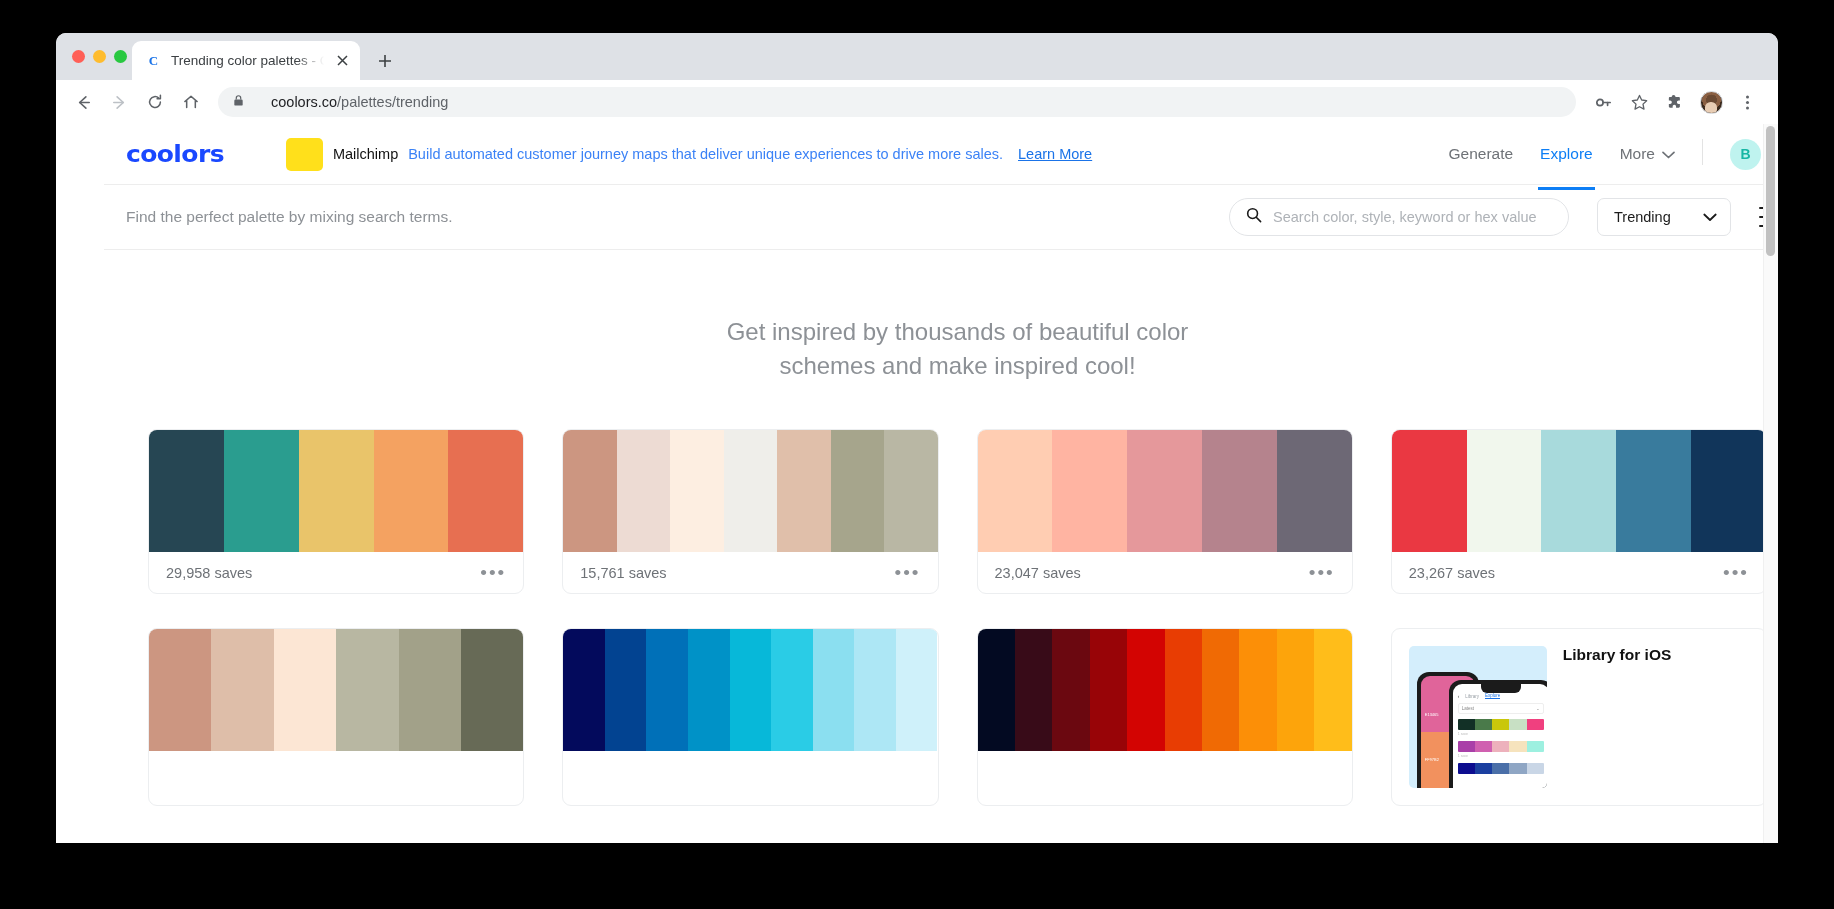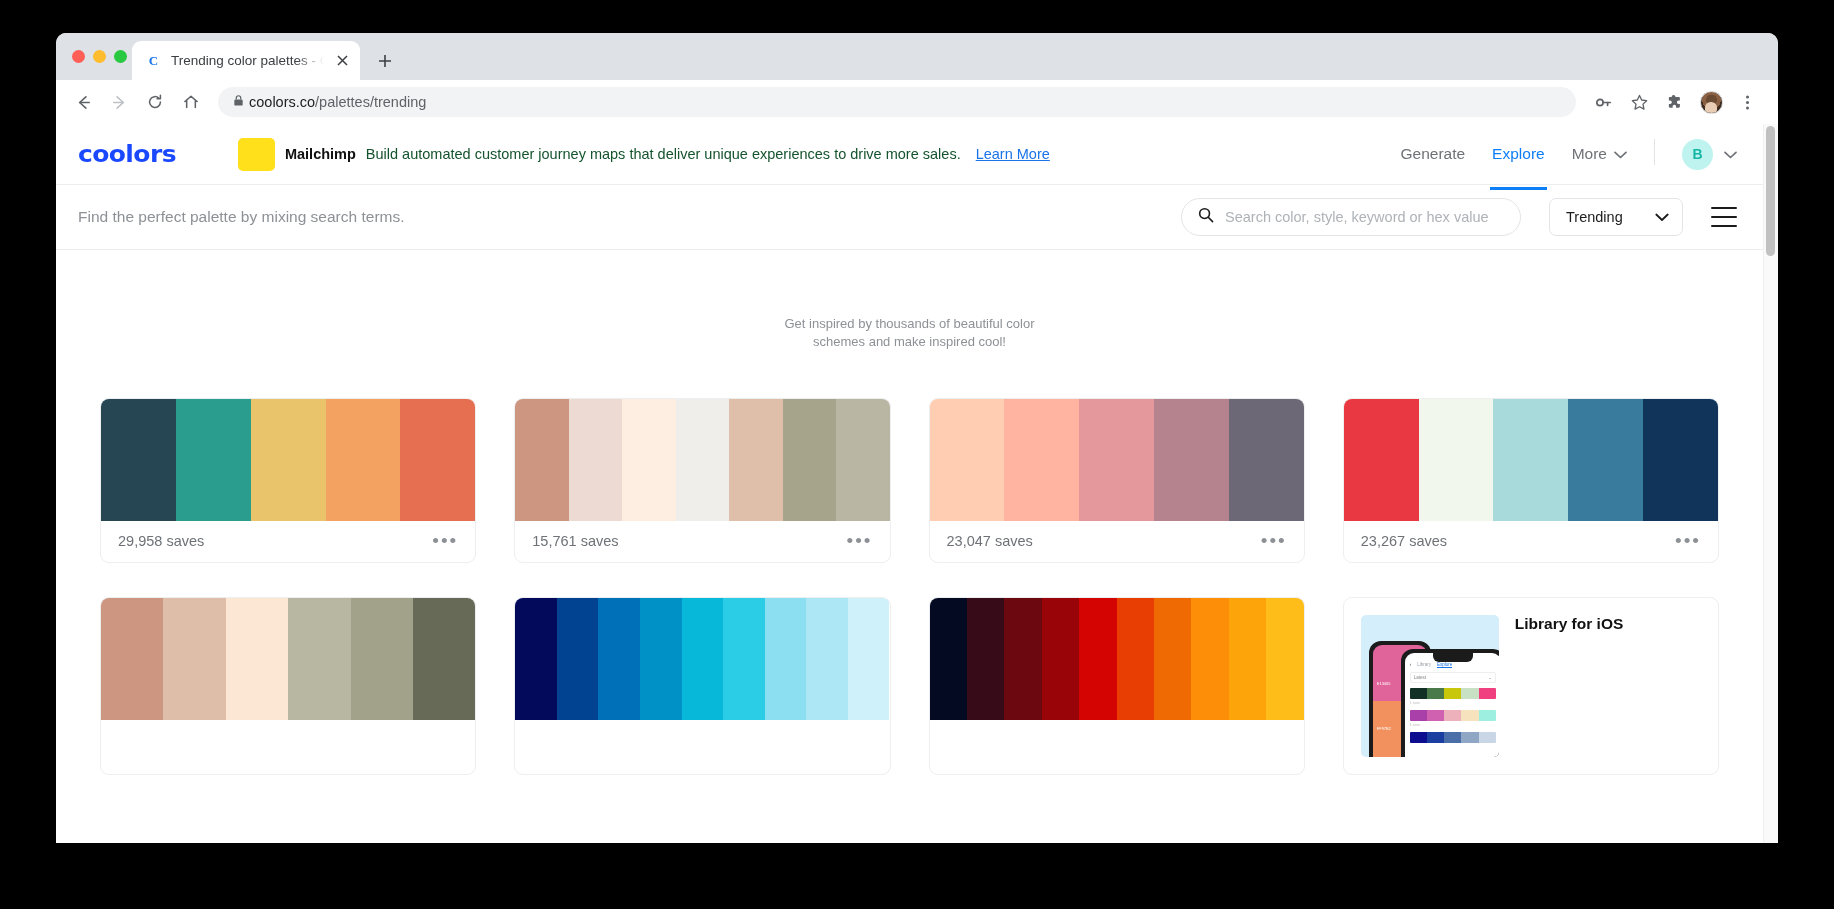--- a/index.html
+++ b/index.html
@@ -92,21 +92,21 @@
   }
   .tbtn.dim { color: #bdc1c6; }
   .omnibox {
     flex: 1 1 auto;
     height: 30px;
     background: #f1f3f4;
     border-radius: 16px;
     display: flex; align-items: center;
     margin: 0 8px;
     padding: 0 14px;
-    gap: 4px;
+    gap: 26px;
     min-width: 0;
   }
   .omni-url {
     font-size: 14.5px; color: #202124;
     white-space: nowrap; overflow: hidden;
   }
   .omni-url .path { color: #5f6368; }
   .avatar-img {
     width: 23px; height: 23px; border-radius: 50%;
     background: radial-gradient(circle at 50% 38%, #6b4a33 0 32%, #8a5f42 33% 55%, #3b2a1d 56% 100%);
@@ -120,20 +120,21 @@
     background: #e8cdb4;
     border-radius: 45% 45% 40% 40%;
   }
 
   
   .viewport {
     position: relative;
     height: 719px;
     background: #fff;
     overflow: hidden;
+    padding-left: 48px;
   }
   .scrollbar-track {
     position: absolute; right: 0; top: 0;
     width: 15px; height: 100%;
     background: #fafafa;
     border-left: 1px solid #f0f0f0;
   }
   .scrollbar-thumb {
     position: absolute; right: 3px; top: 2px;
     width: 9px; height: 130px;
@@ -160,22 +161,22 @@
   .promo {
     display: flex; align-items: center;
     gap: 10px;
     margin-left: 62px;
   }
   .promo-logo {
     width: 37px; height: 33px;
     background: #ffe01b;
     border-radius: 5px;
   }
-  .promo-brand { font-size: 14.5px; font-weight: 700; color: #111; }
-  .promo-text { font-size: 14.5px; color: #14532d; }
+  .promo-brand { font-size: 14.5px; font-weight: 400; color: #111; }
+  .promo-text { font-size: 14.5px; color: #3b82f6; }
   .promo-link { font-size: 14.5px; color: #1a73e8; margin-left: 5px; }
   .nav {
     margin-left: auto;
     display: flex; 
     gap: 27px;
   }
   .nav-item { font-size: 15.5px; color: #6e7277; display: flex; align-items: center; gap: 7px; }
   .nav-item.active { color: #0d7ef5; position: relative; }
   .nav-item.active::after {
     content: ""; position: absolute;
@@ -239,21 +240,21 @@
 
   
   .hero { text-align: center; padding-top: 42px; }
   .hero h1 {
     font-size: 54px; font-weight: 800;
     color: #0c0c0c; letter-spacing: -1.3px;
     font-family: "DejaVu Sans", sans-serif;
   }
   .hero p {
     margin-top: 23px;
-    font-size: 13px; line-height: 1.42;
+    font-size: 24px; line-height: 1.42;
     color: #8d9196;
   }
 
   
   .grid {
     display: grid;
     grid-template-columns: repeat(4, 1fr);
     gap: 34px 38px;
     padding: 46px 44px 0 44px;
   }

